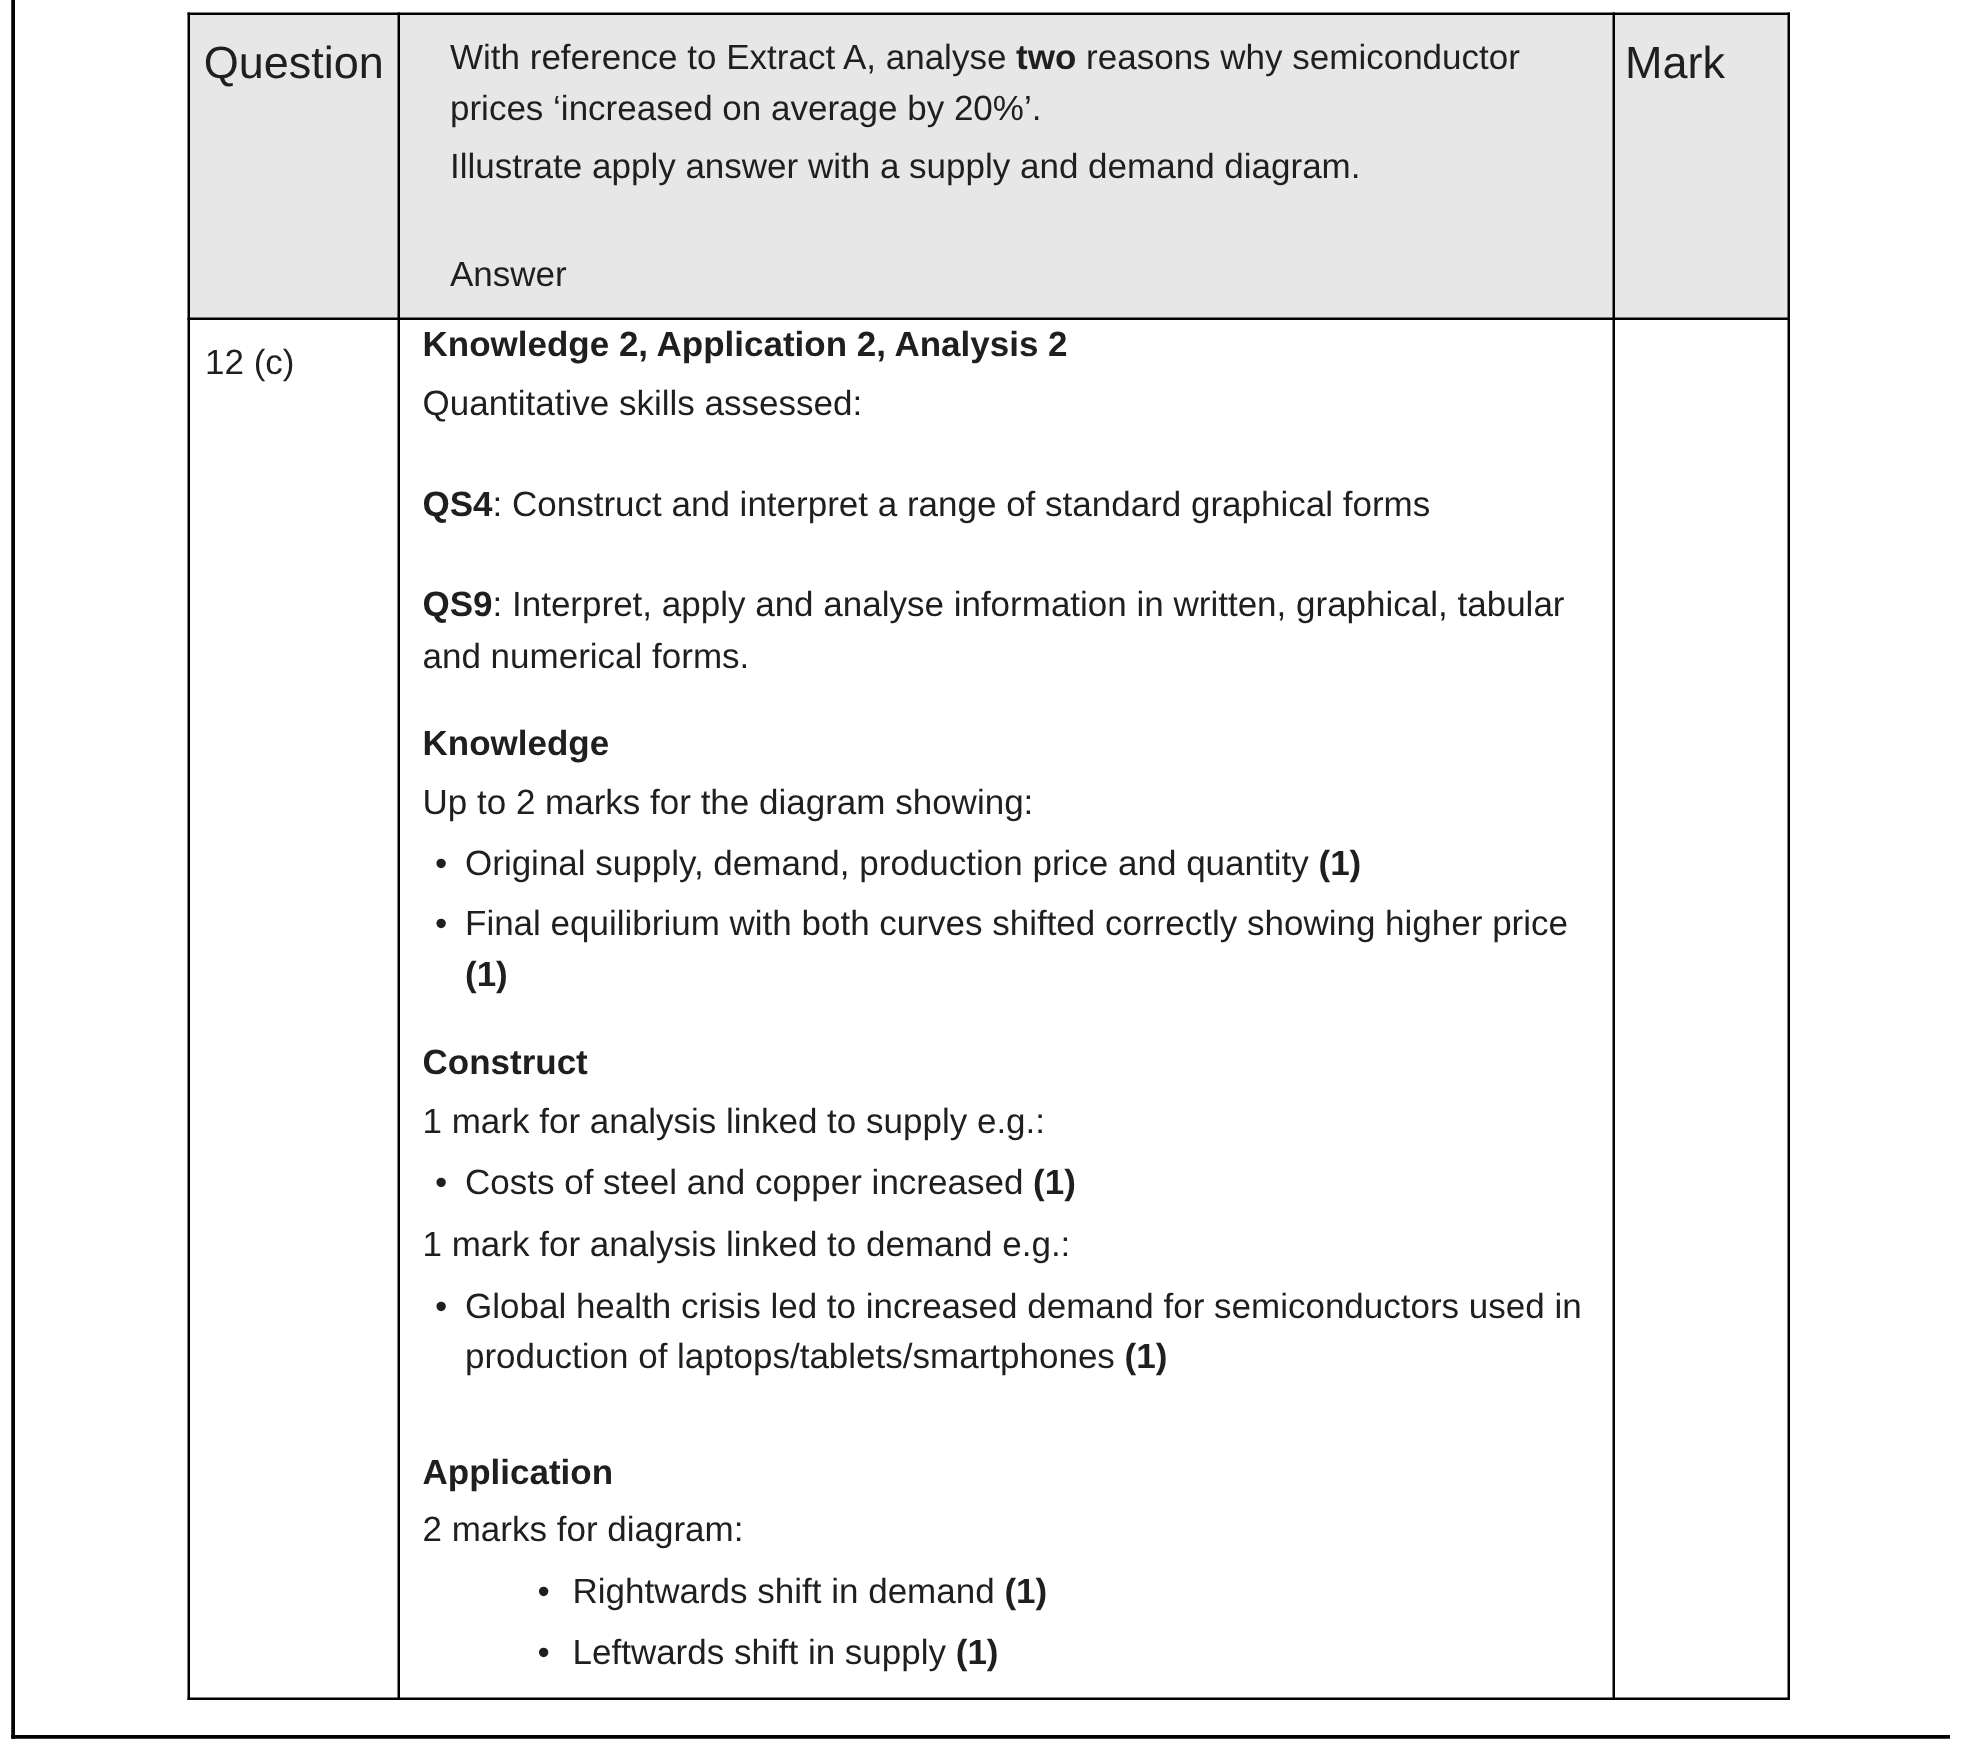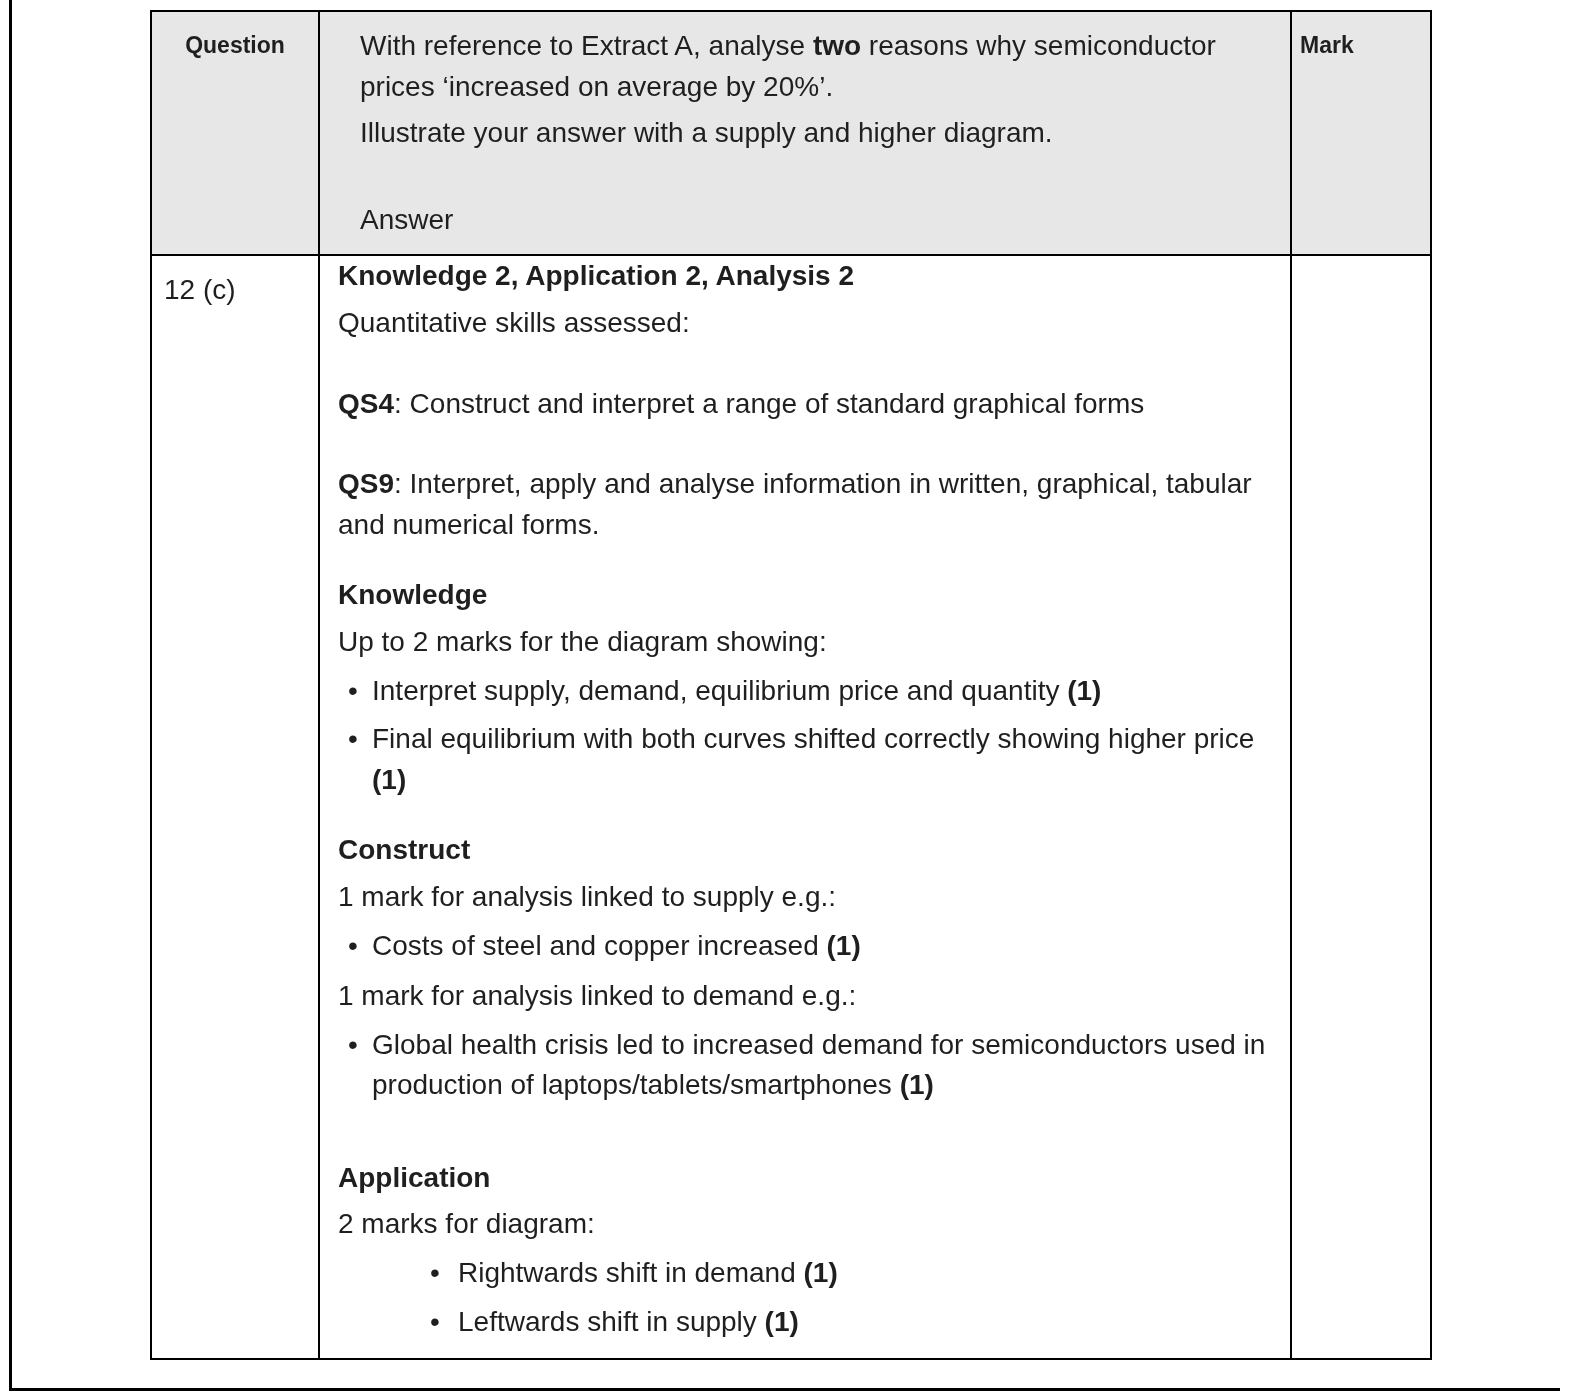--- a/index.html
+++ b/index.html
@@ -34,21 +34,21 @@
     vertical-align: top;
     font-size: 28px;
     line-height: 1.45;
   }
   col.c-question { width: 168px; }
   col.c-body     { width: 972px; }
   col.c-mark     { width: 140px; }
 
   tr.header-row td { background: #e7e7e7; height: 233px; }
 
-  .hdr-label { font-weight: bold; font-size: 23px; }
+  .hdr-label { font-weight: normal; font-size: 36px; }
   td.cell-qhdr { text-align: center; padding: 12px 6px; }
   td.cell-qtext { padding: 14px 40px; }
   td.cell-mark  { padding: 12px 8px; }
 
   .q-para2 { margin-top: 6px; }
   .answer-label { font-weight: normal; margin-top: 46px; }
 
   td.cell-qnum { padding: 14px 12px; font-weight: normal; }
   td.cell-answer { padding: 0 20px 16px 18px; }
 
@@ -79,21 +79,21 @@
 
   <tbody>
       <tr class="header-row">
     <td class="cell-qhdr">
       <span class="hdr-label">Question</span>
     </td>
     <td class="cell-qtext">
       <div>
         <span>With reference to Extract A, analyse </span><b>two</b><span> reasons why semiconductor prices ‘increased on average by 20%’.</span>
       </div>
-      <div class="q-para2">Illustrate your answer with a supply and higher diagram.</div>
+      <div class="q-para2">Illustrate apply answer with a supply and demand diagram.</div>
       <div class="answer-label">Answer</div>
     </td>
     <td class="cell-mark">
       <span class="hdr-label">Mark</span>
     </td>
   </tr>
 
   <tr class="body-row">
     <td class="cell-qnum">
       <span>12 (c)</span>
@@ -109,21 +109,21 @@
 
       <div class="mt-blank">
         <b>QS9</b><span>: Interpret, apply and analyse information in written, graphical, tabular and numerical forms.</span>
       </div>
 
       <div class="ans-h mt-sect">Knowledge</div>
       <div class="mt-line">Up to 2 marks for the diagram showing:</div>
 
       <div class="bullet">
         <span class="dot">•</span>
-        <span class="btext"><span>Interpret supply, demand, equilibrium price and quantity </span><b>(1)</b></span>
+        <span class="btext"><span>Original supply, demand, production price and quantity </span><b>(1)</b></span>
       </div>
       <div class="bullet">
         <span class="dot">•</span>
         <span class="btext"><span>Final equilibrium with both curves shifted correctly showing higher price </span><b>(1)</b></span>
       </div>
 
       <div class="ans-h mt-sect">Construct</div>
       <div class="mt-line">1 mark for analysis linked to supply e.g.:</div>
 
       <div class="bullet">

